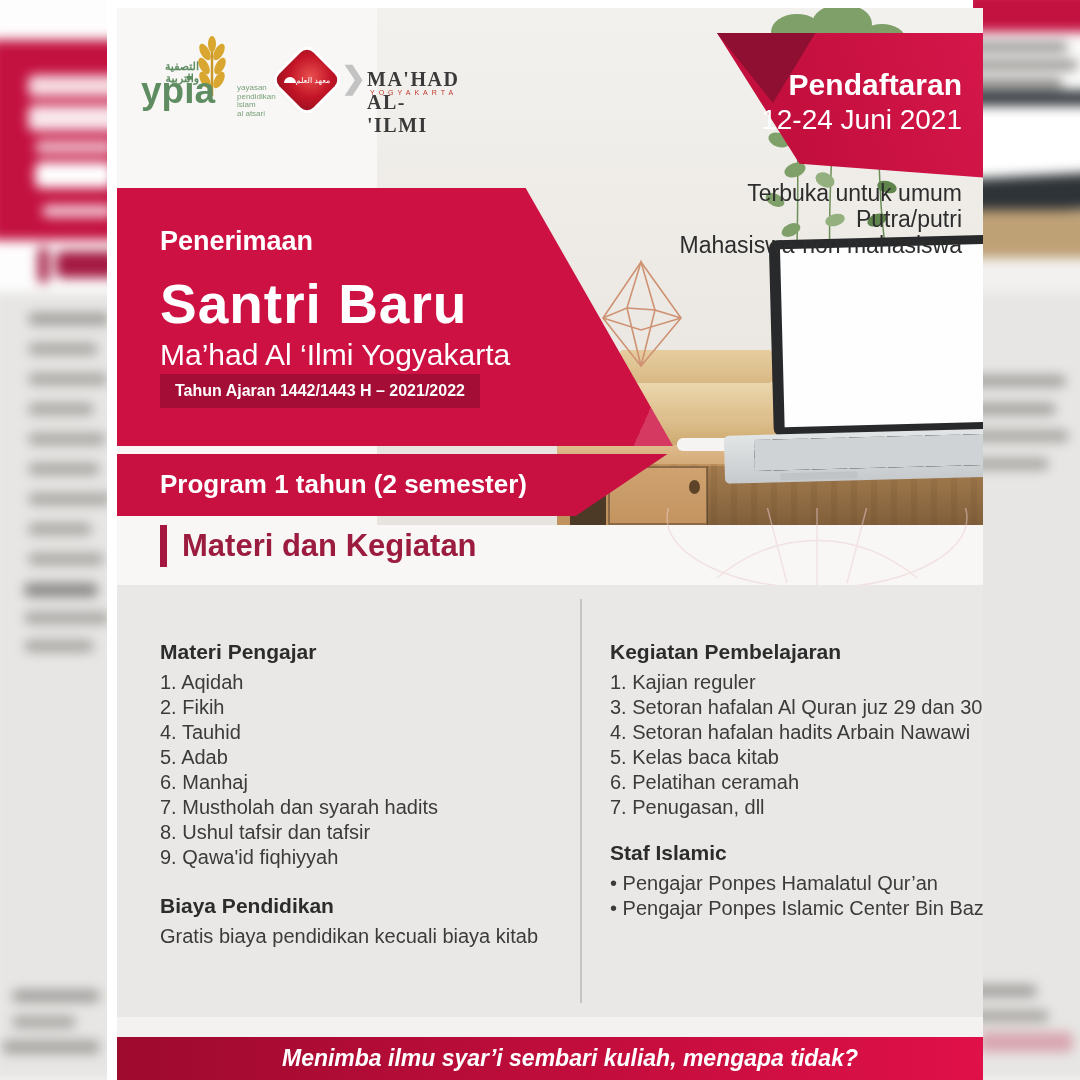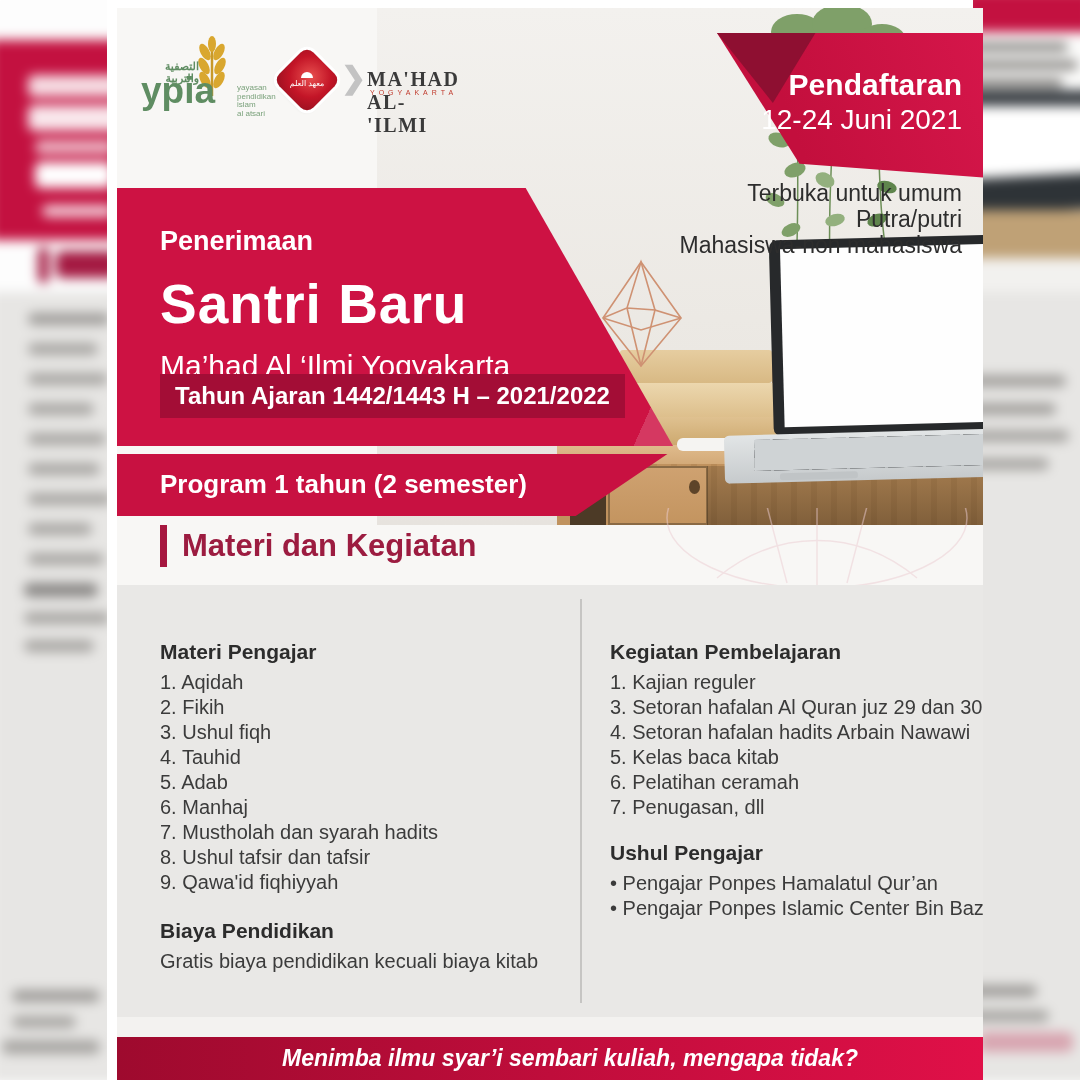--- a/index.html
+++ b/index.html
@@ -49,21 +49,21 @@
 
   
   .logos { position:absolute; left:24px; top:28px; width:400px; height:95px; }
   .ypia-arabic { position:absolute; left:2px; top:24px; width:56px; color:#5f8d62; font-size:11px; line-height:12px; text-align:right; font-weight:bold; }
   .ypia-name { position:absolute; left:0px; top:34px; color:#5f8d62; font-size:37px; font-weight:bold; letter-spacing:0px; }
   .ypia-wheat { position:absolute; left:52px; top:0px; }
   .ypia-tag { position:absolute; left:96px; top:48px; color:#7ba27c; font-size:8px; line-height:8.5px; }
   .mahad { position:absolute; left:130px; top:8px; }
   .diamond { position:absolute; left:12px; top:12px; width:48px; height:48px; border-radius:9px; transform:rotate(45deg);
              background:radial-gradient(circle at 50% 40%, #e8504f 0%, #c31527 55%, #96101f 100%); box-shadow:0 0 0 3px #fff,0 1px 4px rgba(0,0,0,.25); }
-  .diamond-inner { position:absolute; left:12px; top:12px; width:48px; height:48px; display:flex; flex-direction:column; align-items:center; justify-content:center; }
+  .diamond-inner { position:absolute; left:12px; top:12px; width:48px; height:48px; display:flex; flex-direction:row; align-items:center; justify-content:center; }
   .dome { width:12px; height:6px; border-radius:6px 6px 0 0; background:#fff; }
   .diamond-ar { color:#fff; font-size:8px; margin-top:1px; }
   .chevron { position:absolute; left:70px; top:16px; color:#c3c3c3; font-size:30px; font-weight:bold; }
   .mahad-title { position:absolute; left:96px; top:24px; color:#3a3a3a; font-size:20px; font-weight:bold; letter-spacing:1.5px; font-family:"Liberation Serif",serif; }
   .mahad-sub { position:absolute; left:99px; top:45px; color:#c0392b; font-size:7px; letter-spacing:4px; }
 
   
   .reg-banner { position:absolute; left:600px; top:25px; width:266px; height:152px;
                 background:linear-gradient(250deg,#d5164a 0%,#c30f3d 70%);
                 clip-path:polygon(0 0,100% 0,100% 95%,31% 86%); }
@@ -75,23 +75,23 @@
 
   .audience { position:absolute; left:545px; top:172px; width:300px; text-align:right;
               color:#2d2d2d; font-size:23px; line-height:26px; font-weight:500; }
 
   
   .hero { position:absolute; left:0; top:180px; width:556px; height:258px;
           background:linear-gradient(294deg, rgba(255,255,255,.16) 0 36px, rgba(255,255,255,0) 36px), #cd1243;
           clip-path:polygon(0 0,73.5% 0,100% 100%,0 100%); color:#fff; padding-left:43px; }
   .hero-l1 { position:absolute; left:43px; top:38px; font-size:27px; font-weight:800; }
   .hero-l2 { position:absolute; left:43px; top:84px; font-size:55px; font-weight:800; letter-spacing:1px; }
-  .hero-l3 { position:absolute; left:43px; top:150px; font-size:30px; font-weight:500;margin-top:11px; }
+  .hero-l3 { position:absolute; left:43px; top:150px; font-size:30px; font-weight:500; }
   .hero-badge { position:absolute; left:43px; top:186px; background:#a30d36; color:#fff;
-                font-size:24px; font-weight:bold; padding:8px 15px; }
+                font-size:16px; font-weight:bold; padding:8px 15px; }
   .program { position:absolute; left:0; top:446px; width:556px; height:62px; background:#c81141;
              clip-path:polygon(0 0,99% 0,82.5% 100%,0 100%); color:#fff; font-size:26px; font-weight:800; line-height:60px; padding-left:43px; }
 
   .section-head { position:absolute; left:43px; top:517px; display:flex; align-items:center; }
   .section-bar { width:7px; height:42px; background:#a6173f; margin-right:15px; }
   .section-title { color:#9c1c40; font-size:31px; font-weight:800; }
 
   
   .panel { position:absolute; left:0; top:577px; width:866px; height:432px; background:#e9e8e6; }
   .divider { position:absolute; left:463px; top:14px; width:2px; height:404px; background:#c6c5c3; }
@@ -309,21 +309,20 @@
       <div class="section-title">Materi dan Kegiatan</div>
     </div>
 
     <div class="panel">
       <div class="divider"></div>
       <div class="col col-left">
         <div class="col-heading">Materi Pengajar</div>
         <div class="col-list">
             <div>1. Aqidah</div>
             <div>2. Fikih</div>
-            <div>3. Ushul fiqh</div>
             <div>4. Tauhid</div>
             <div>5. Adab</div>
             <div>6. Manhaj</div>
             <div>7. Mustholah dan syarah hadits</div>
             <div>8. Ushul tafsir dan tafsir</div>
             <div>9. Qawa'id fiqhiyyah</div>
           </div>
         <div class="gap"></div>
         <div class="col-heading">Biaya Pendidikan</div>
         <div class="biaya-text">Gratis biaya pendidikan kecuali biaya kitab</div>
@@ -332,21 +331,21 @@
         <div class="col-heading">Kegiatan Pembelajaran</div>
         <div class="col-list">
             <div>1. Kajian reguler</div>
             <div>3. Setoran hafalan Al Quran juz 29 dan 30</div>
             <div>4. Setoran hafalan hadits Arbain Nawawi</div>
             <div>5. Kelas baca kitab</div>
             <div>6. Pelatihan ceramah</div>
             <div>7. Penugasan, dll</div>
           </div>
         <div class="gap-sm"></div>
-        <div class="col-heading">Ushul Pengajar</div>
+        <div class="col-heading">Staf Islamic</div>
         <div class="col-list">
             <div>• Pengajar Ponpes Hamalatul Qur’an</div>
             <div>• Pengajar Ponpes Islamic Center Bin Baz</div>
           </div>
       </div>
     </div>
 
     <div class="white-strip"></div>
     <div class="footer-banner">Menimba ilmu syar’i sembari kuliah, mengapa tidak?</div>
   </div>

